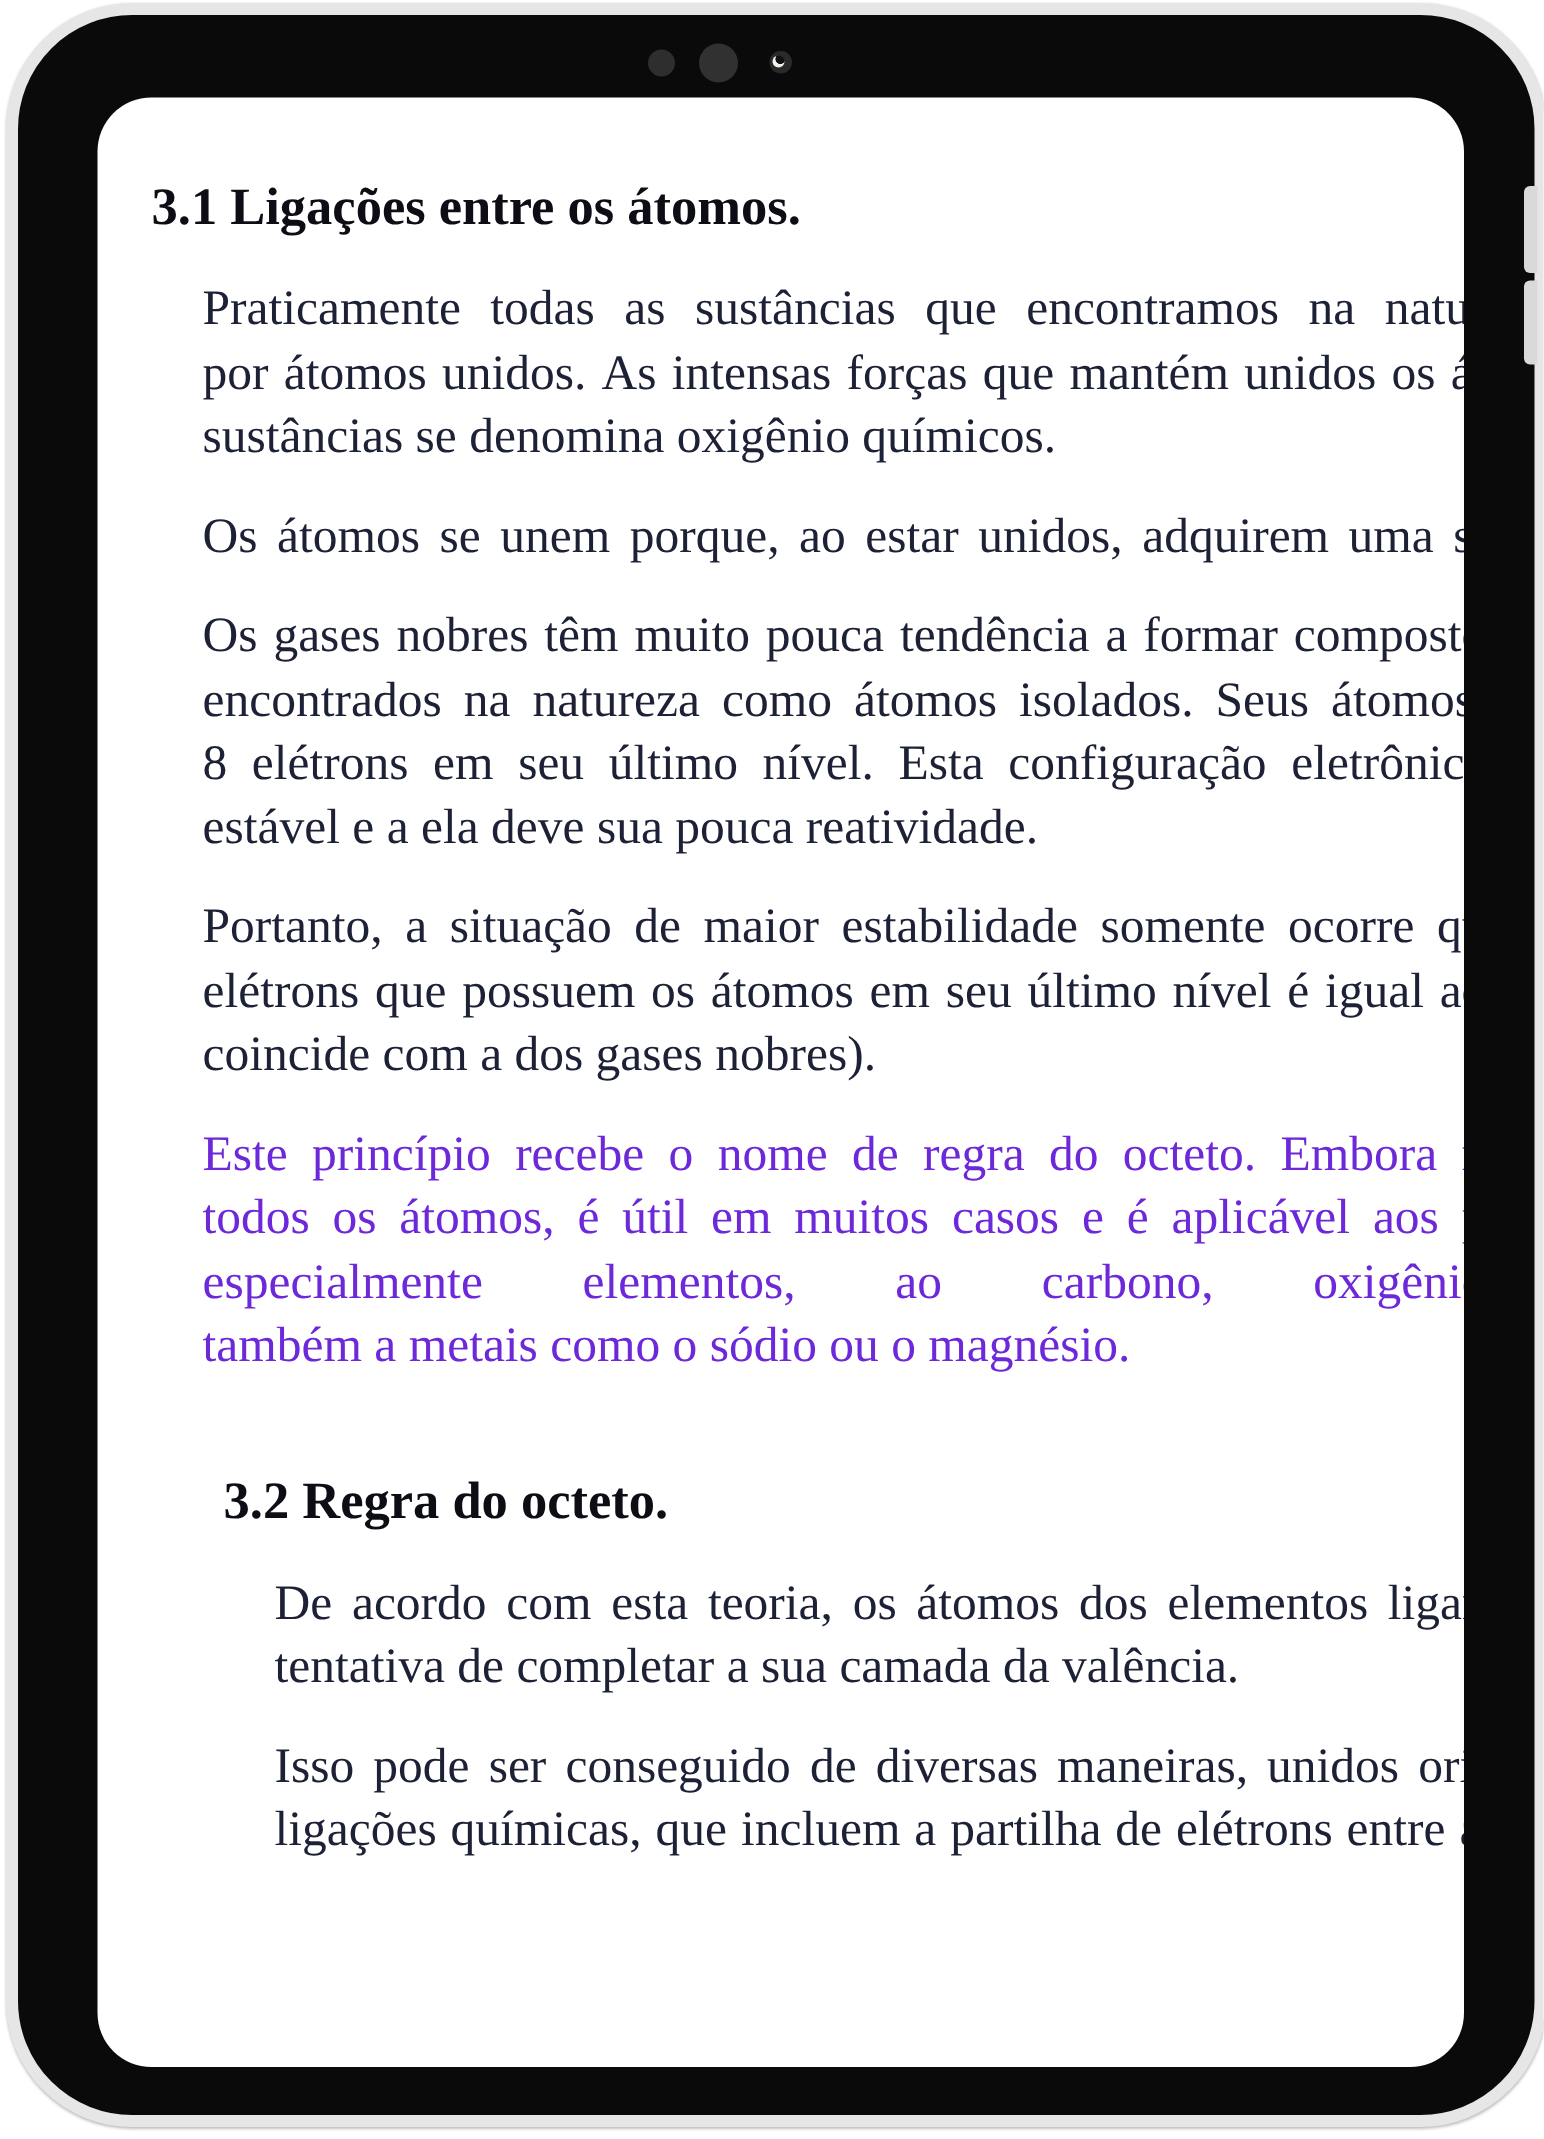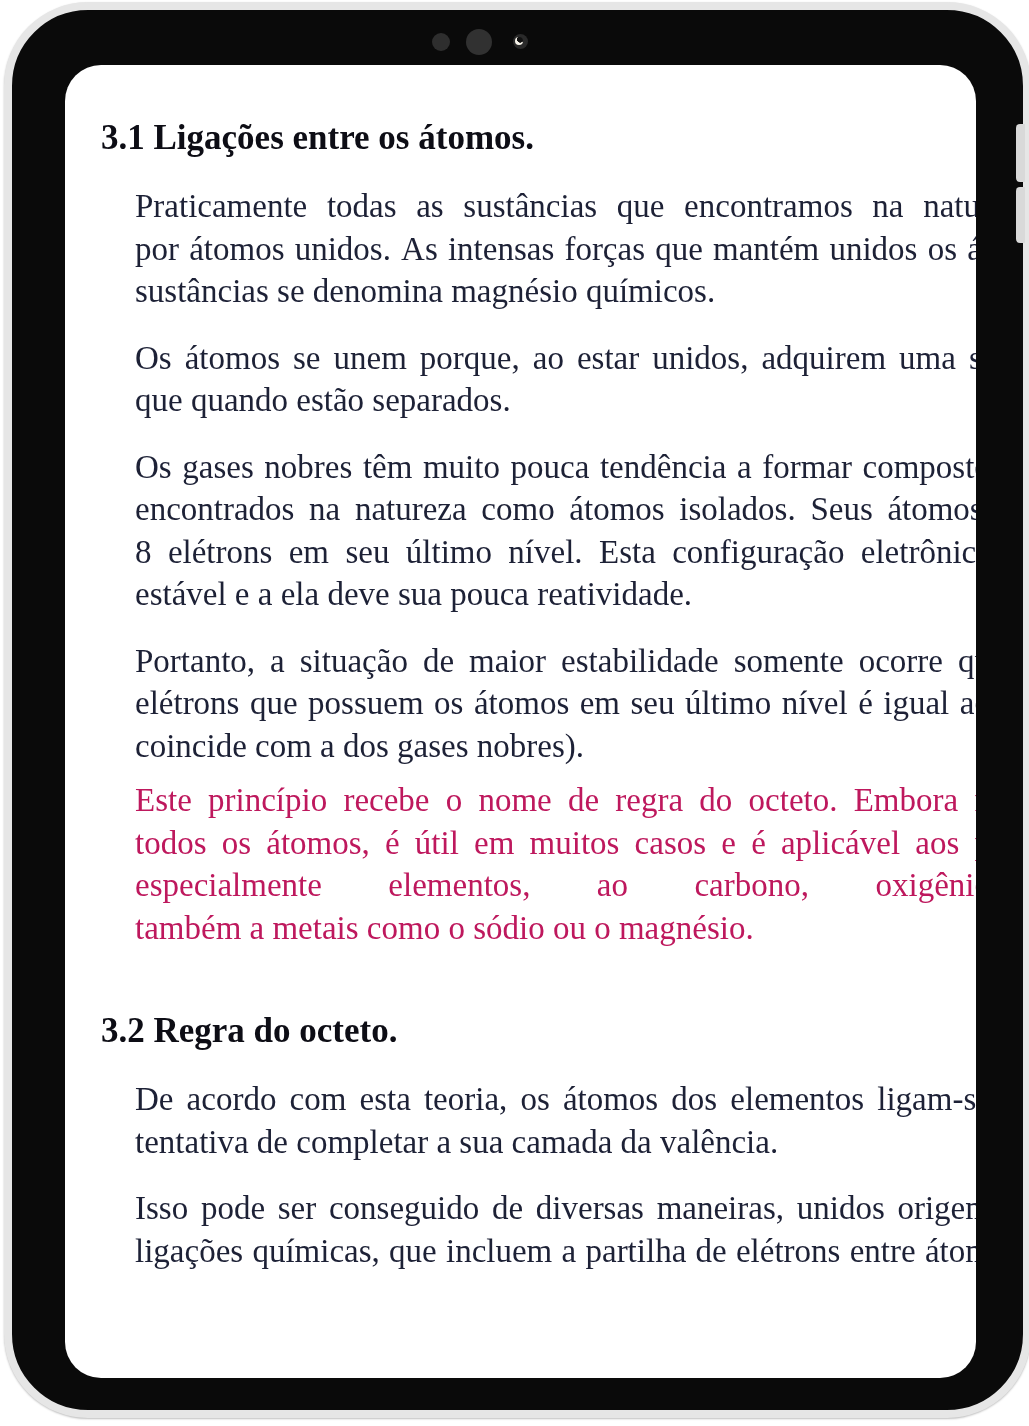--- a/index.html
+++ b/index.html
@@ -43,21 +43,21 @@
   .screen {
     position: absolute; left: 53px; top: 55px;
     width: 911px; height: 1313px;
     background: #ffffff;
     border-radius: 36px;
     overflow: hidden;
   }
 
   
   .page-content { position: absolute; left: 0; top: 0; width: 100%; padding-top: 50px; }
-  .doc-section + .doc-section { margin-top: 59px; }
+  .doc-section + .doc-section { margin-top: 59px; padding-left: 48px; }
   .sec-heading {
     font-size: 35px; font-weight: 700; line-height: 46px;
     margin: 0 0 0 36px;
   }
   .para {
     margin: 24px 0 0 70px;
     font-size: 33px; line-height: 42.5px;
   }
   .line { white-space: nowrap; height: 42.5px; }
   .line.justify {
@@ -103,37 +103,36 @@
                 <span>unidos.</span>
                 <span>As</span>
                 <span>intensas</span>
                 <span>forças</span>
                 <span>que</span>
                 <span>mantém</span>
                 <span>unidos</span>
                 <span>os</span>
                 <span>át</span>
               </div>
-              <div class="line">sustâncias se denomina magnésio químicos.</div>
+              <div class="line">sustâncias se denomina oxigênio químicos.</div>
             </div>
             <div class="para" style="color: rgb(29, 33, 54);">
               <div class="line justify">
                 <span>Os</span>
                 <span>átomos</span>
                 <span>se</span>
                 <span>unem</span>
                 <span>porque,</span>
                 <span>ao</span>
                 <span>estar</span>
                 <span>unidos,</span>
                 <span>adquirem</span>
                 <span>uma</span>
                 <span>si</span>
               </div>
-              <div class="line">que quando estão separados.</div>
             </div>
             <div class="para" style="color: rgb(29, 33, 54);">
               <div class="line justify">
                 <span>Os</span>
                 <span>gases</span>
                 <span>nobres</span>
                 <span>têm</span>
                 <span>muito</span>
                 <span>pouca</span>
                 <span>tendência</span>
@@ -185,21 +184,21 @@
                 <span>em</span>
                 <span>seu</span>
                 <span>último</span>
                 <span>nível</span>
                 <span>é</span>
                 <span>igual</span>
                 <span>ao</span>
               </div>
               <div class="line">coincide com a dos gases nobres).</div>
             </div>
-            <div class="para" style="color: #be185d; margin-top: 12px;">
+            <div class="para" style="color: #6d28d9;">
               <div class="line justify">
                 <span>Este</span>
                 <span>princípio</span>
                 <span>recebe</span>
                 <span>o</span>
                 <span>nome</span>
                 <span>de</span>
                 <span>regra</span>
                 <span>do</span>
                 <span>octeto.</span>

